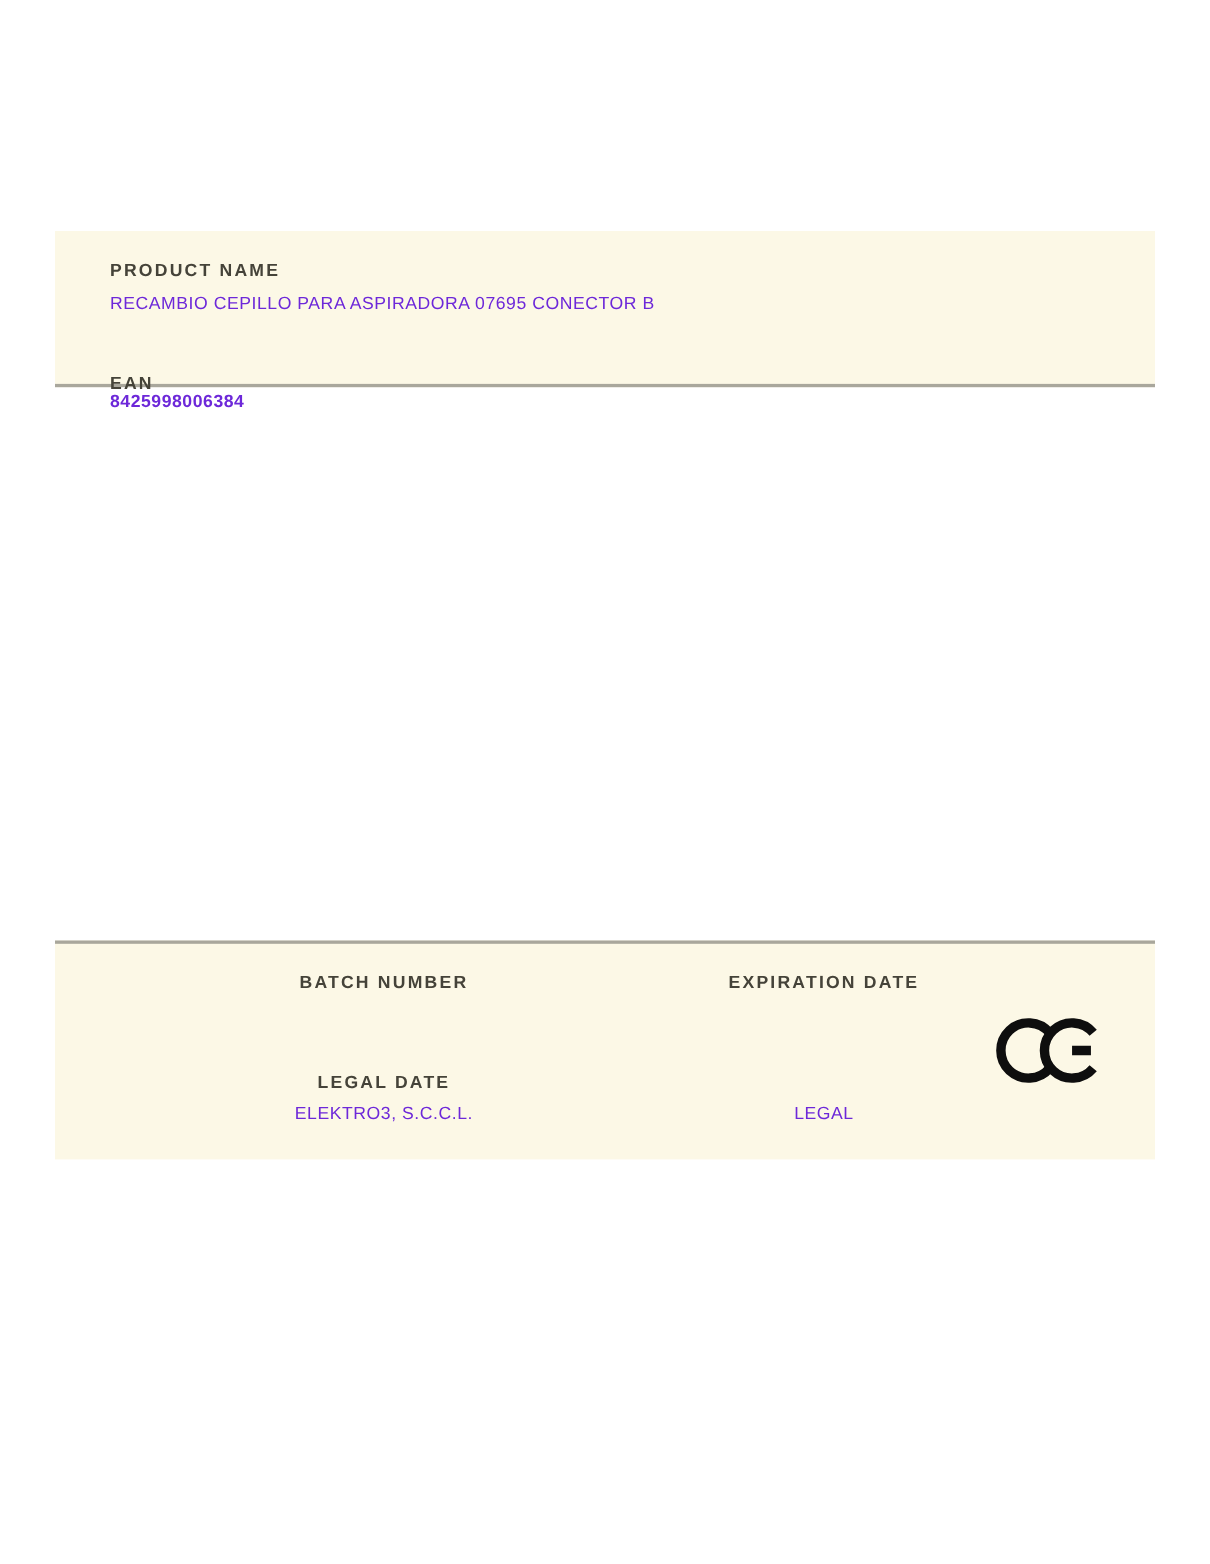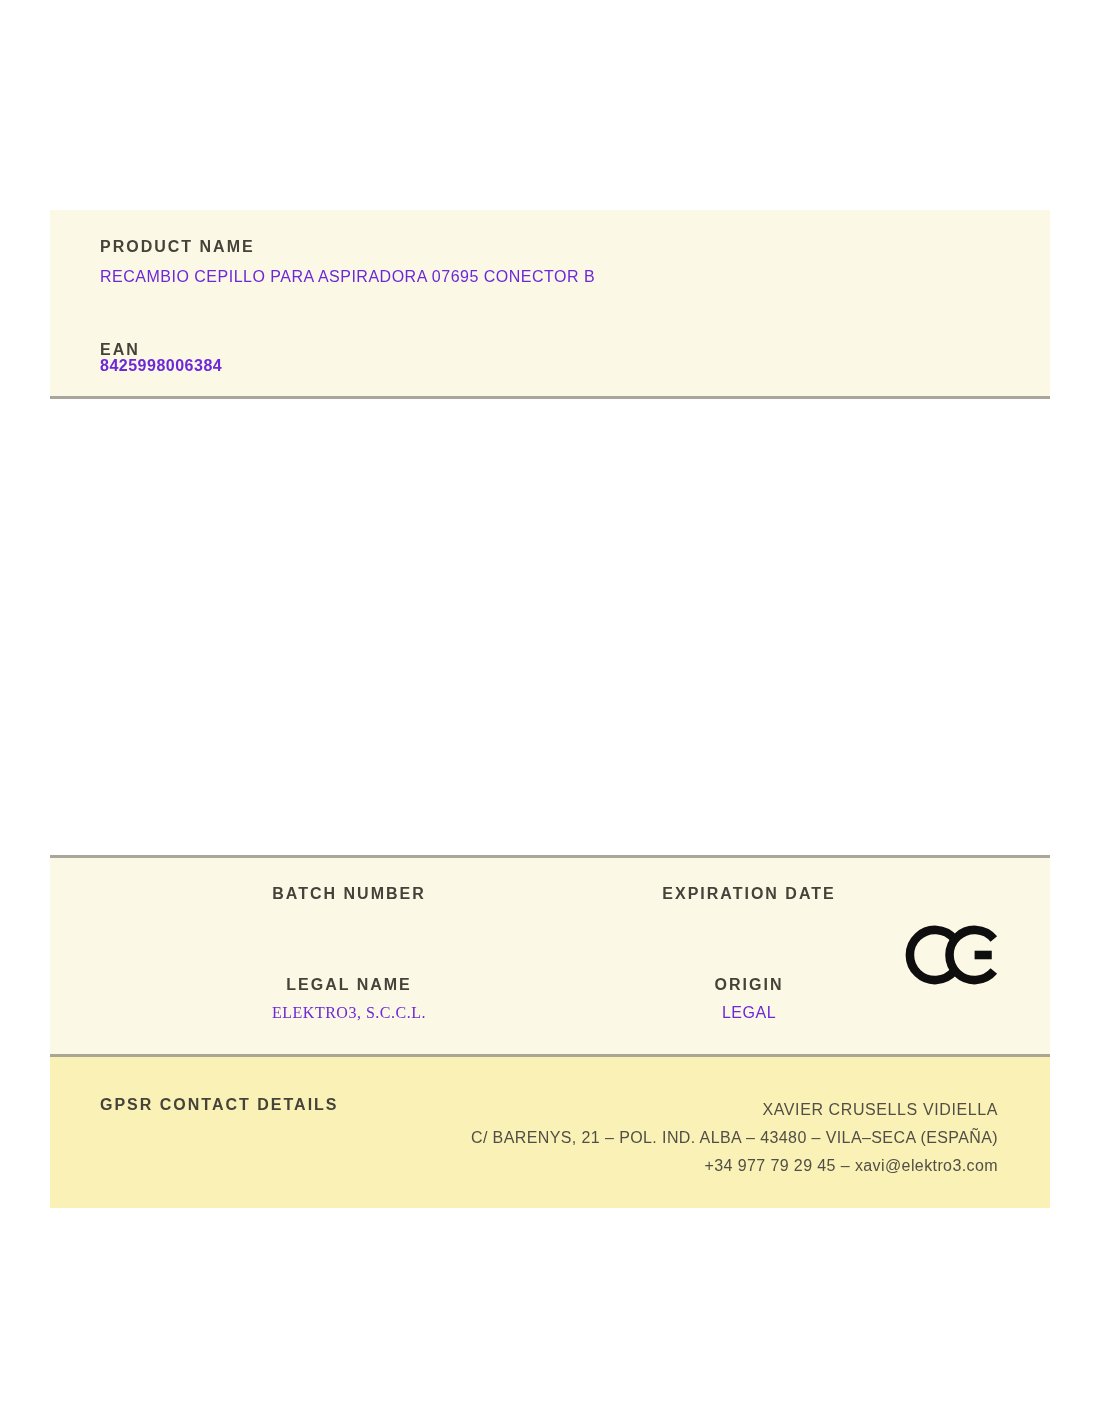--- a/index.html
+++ b/index.html
@@ -17,21 +17,21 @@
     width: 1100px; height: 1422px;
     background: #ffffff;
   }
   .section {
     position: absolute;
     left: 50px;
     width: 1000px;
   }
   .section-product {
     top: 210px;
-    height: 189px;
+    height: 142px;
     background: #FCF8E6;
     border-bottom: 3px solid #A9A79C;
   }
   .section-batch {
     top: 855px;
     height: 199px;
     background: #FCF8E6;
     border-top: 3px solid #A9A79C;
   }
   .section-gpsr {
@@ -92,37 +92,28 @@
     <div class="field-label" style="left:50px; top:28px;">PRODUCT NAME</div>
     <div class="field-value" style="left:50px; top:58px;">RECAMBIO CEPILLO PARA ASPIRADORA 07695 CONECTOR B</div>
     <div class="field-label" style="left:50px; top:119px;margin-top:12px;">EAN</div>
     <div class="field-value" style="left:50px; top:147px;font-weight:bold;">8425998006384</div>
   </div>
 
   <div class="section section-batch">
     <div class="field-label col-center col-left" style="top:27px;">BATCH NUMBER</div>
     <div class="field-label col-center col-right" style="top:27px;">EXPIRATION DATE</div>
 
-    <div class="field-label col-center col-left" style="top:118px;">LEGAL NAME</div>
-    <div class="field-value col-center col-left" style="top:146px;font-family:Liberation Serif, serif;">ELEKTRO3, S.C.C.L.</div>
+    <div class="field-label col-center col-left" style="top:118px;">LEGAL DATE</div>
+    <div class="field-value col-center col-left" style="top:146px;">ELEKTRO3, S.C.C.L.</div>
 
-    <div class="field-label col-center col-right" style="top:118px;">ORIGIN</div>
     <div class="field-value col-center col-right" style="top:146px;">LEGAL</div>
 
     <div class="ce-wrap">
       <svg viewBox="0 0 140 100" xmlns="http://www.w3.org/2000/svg" fill="none" stroke="#0E0E0E" stroke-width="13" stroke-linecap="butt">
         <path d="M 74.1 25.6 A 38 38 0 1 0 74.1 74.4"></path>
         <path d="M 134.1 25.6 A 38 38 0 1 0 134.1 74.4"></path>
         <path d="M 105 50 H 131"></path>
       </svg>
     </div>
   </div>
 
-  <div class="section section-gpsr">
-    <div class="field-label gpsr-label">GPSR CONTACT DETAILS</div>
-    <div class="gpsr-contact">
-      <div class="contact-name">XAVIER CRUSELLS VIDIELLA</div>
-      <div class="contact-address">C/ BARENYS, 21 – POL. IND. ALBA – 43480 – VILA–SECA (ESPAÑA)</div>
-      <div class="contact-phone-email">+34 977 79 29 45 – xavi@elektro3.com</div>
-    </div>
-  </div>
 
 </div>
 
 </body></html>

